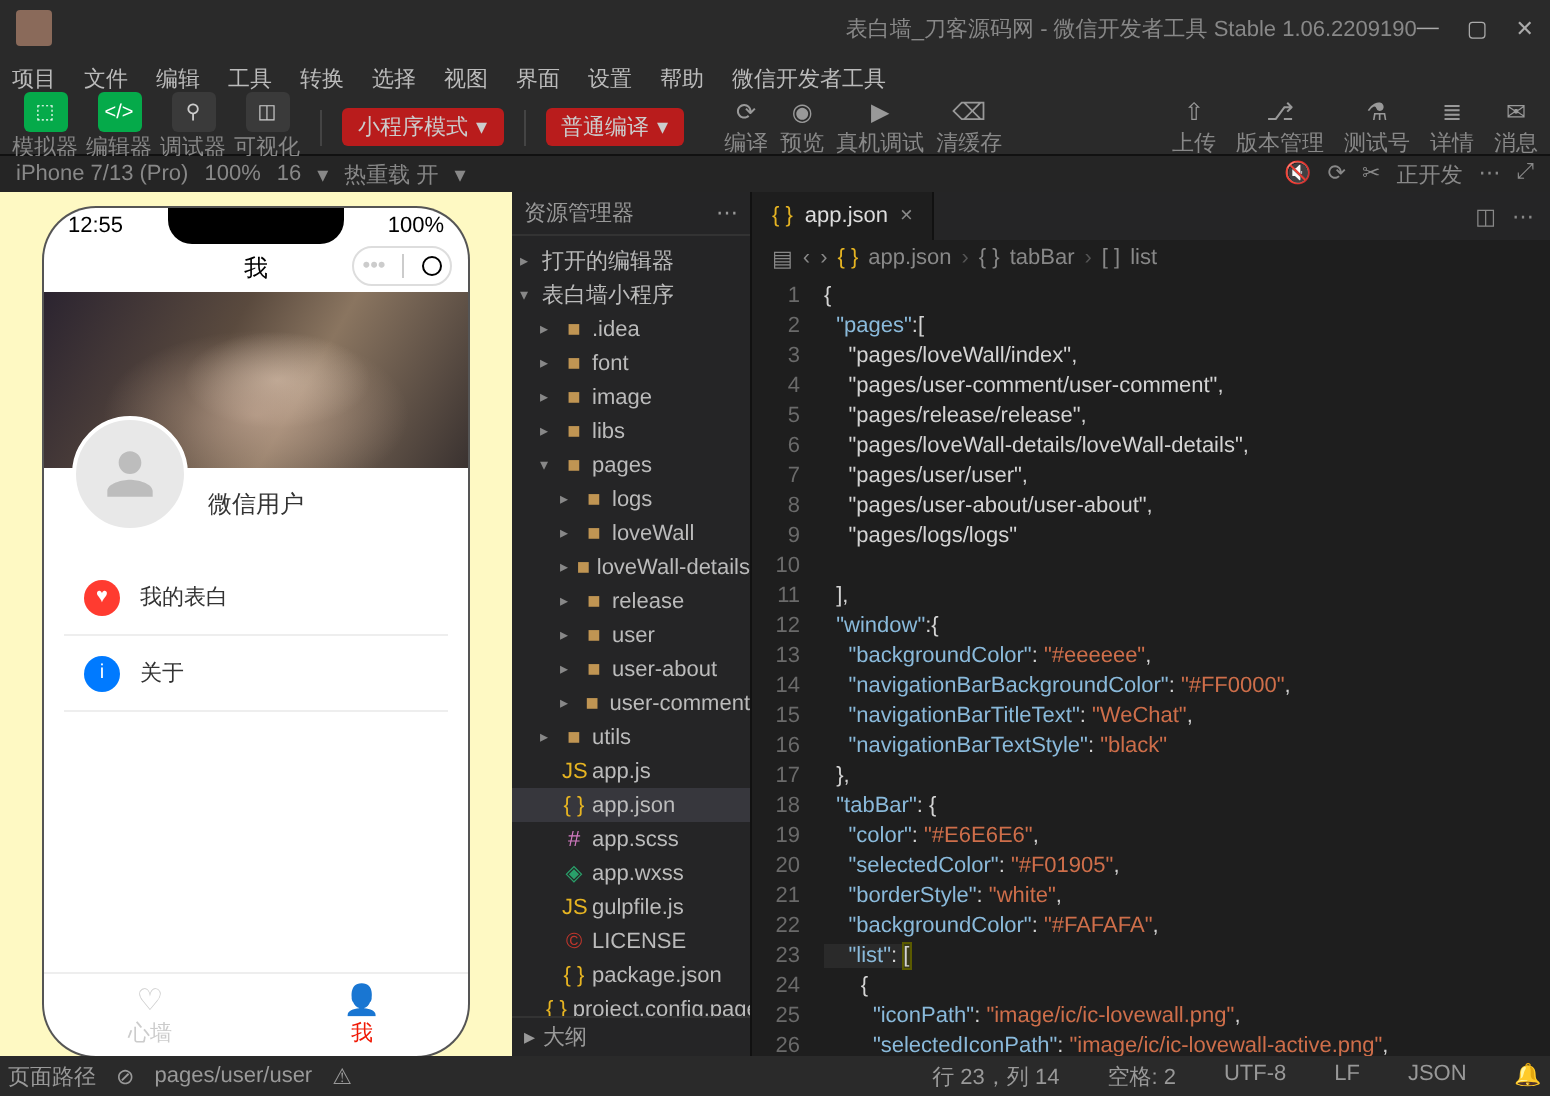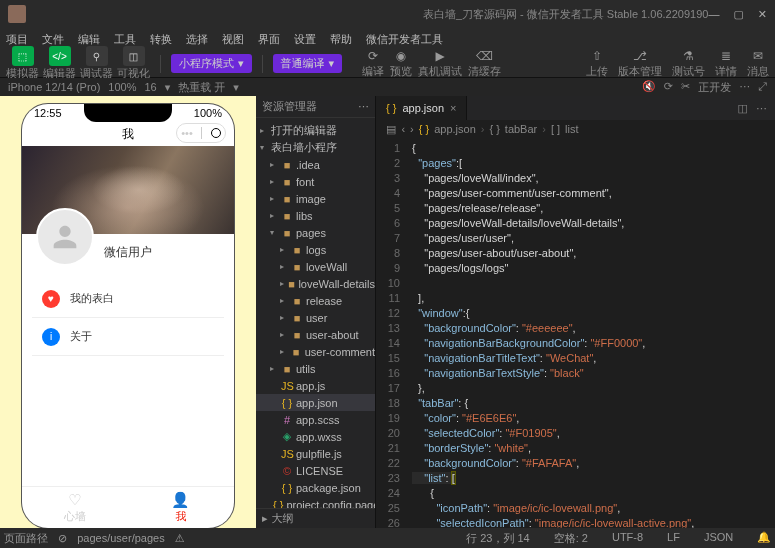--- a/index.html
+++ b/index.html
@@ -8,21 +8,21 @@
 .titlebar .logo{width:18px;height:18px;background:#8a6a5a;border-radius:2px}
 .titlebar .title{color:#888;font-size:11px;flex:1;text-align:right}
 .titlebar .winctrl{display:flex;gap:14px;color:#aaa}
 .titlebar .winctrl span{cursor:pointer}
 .menubar{height:22px;background:#2a2a2a;display:flex;align-items:center;padding:0 6px;gap:14px;color:#bbb;font-size:11px}
 .menubar span{cursor:pointer}
 .toolbar{height:28px;background:#2a2a2a;display:flex;align-items:center;padding:0 6px;gap:6px;border-bottom:1px solid #111}
 .tb-btn{height:20px;padding:0 6px;border-radius:3px;display:flex;align-items:center;justify-content:center;font-size:10px}
 .tb-green{background:#05aa4a;color:#fff;width:22px}
 .tb-sep{width:1px;height:18px;background:#444;margin:0 4px}
-.tb-drop{background:#6d28d9;color:#ccc;padding:2px 8px;border-radius:3px;font-size:10px;display:flex;align-items:center;gap:4px}
+.tb-drop{background:#b91c1c;color:#ccc;padding:2px 8px;border-radius:3px;font-size:10px;display:flex;align-items:center;gap:4px}
 .tb-ico{width:16px;height:16px;color:#999;display:flex;align-items:center;justify-content:center;font-size:12px}
 .toolbar .right{margin-left:auto;display:flex;align-items:center;gap:10px}
 .substatus{height:18px;background:#252525;display:flex;align-items:center;padding:0 8px;font-size:10px;color:#888;gap:8px}
 .substatus .sp{margin-left:auto;display:flex;gap:8px}
 .main{flex:1;display:flex;overflow:hidden}
 
 .simcol{width:256px;background:#fef9c3;display:flex;flex-direction:column;align-items:center;padding-top:8px}
 .phone{width:212px;height:450px;background:#fff;border-radius:26px;position:relative;overflow:hidden;box-shadow:0 0 0 1px #555}
 .notch{position:absolute;top:0;left:50%;transform:translateX(-50%);width:88px;height:18px;background:#000;border-radius:0 0 12px 12px;z-index:5}
 .pstatus{position:absolute;top:3px;left:0;right:0;display:flex;justify-content:space-between;padding:0 12px;font-size:10px;color:#000;z-index:4}
@@ -168,21 +168,21 @@
         <span>详情</span>
       </div>
     <div class="tb-stack">
         <div class="tb-ico">✉</div>
         <span>消息</span>
       </div>
   </div>
 </div>
 
 <div class="substatus">
-  <span>iPhone 12/14 (Pro)</span>
+  <span>iPhone 7/13 (Pro)</span>
   <span>100%</span>
   <span>16</span>
   <span>▾</span>
   <span>热重载 开</span>
   <span>▾</span>
   <div class="sp">
     <span>🔇</span>
     <span>⟳</span>
     <span>✂</span>
     <span>正开发</span>
@@ -458,21 +458,21 @@
         : ,
         : 
 </div>
     </div>
   </div>
 </div>
 
 <div class="statusbar">
   <span>页面路径</span>
   <span>⊘</span>
-  <span>pages/user/pages</span>
+  <span>pages/user/user</span>
   <span>⚠</span>
   <div class="spr">
     <span>行 23，列 14</span>
     <span>空格: 2</span>
     <span>UTF-8</span>
     <span>LF</span>
     <span>JSON</span>
     <span>🔔</span>
   </div>
 </div>

